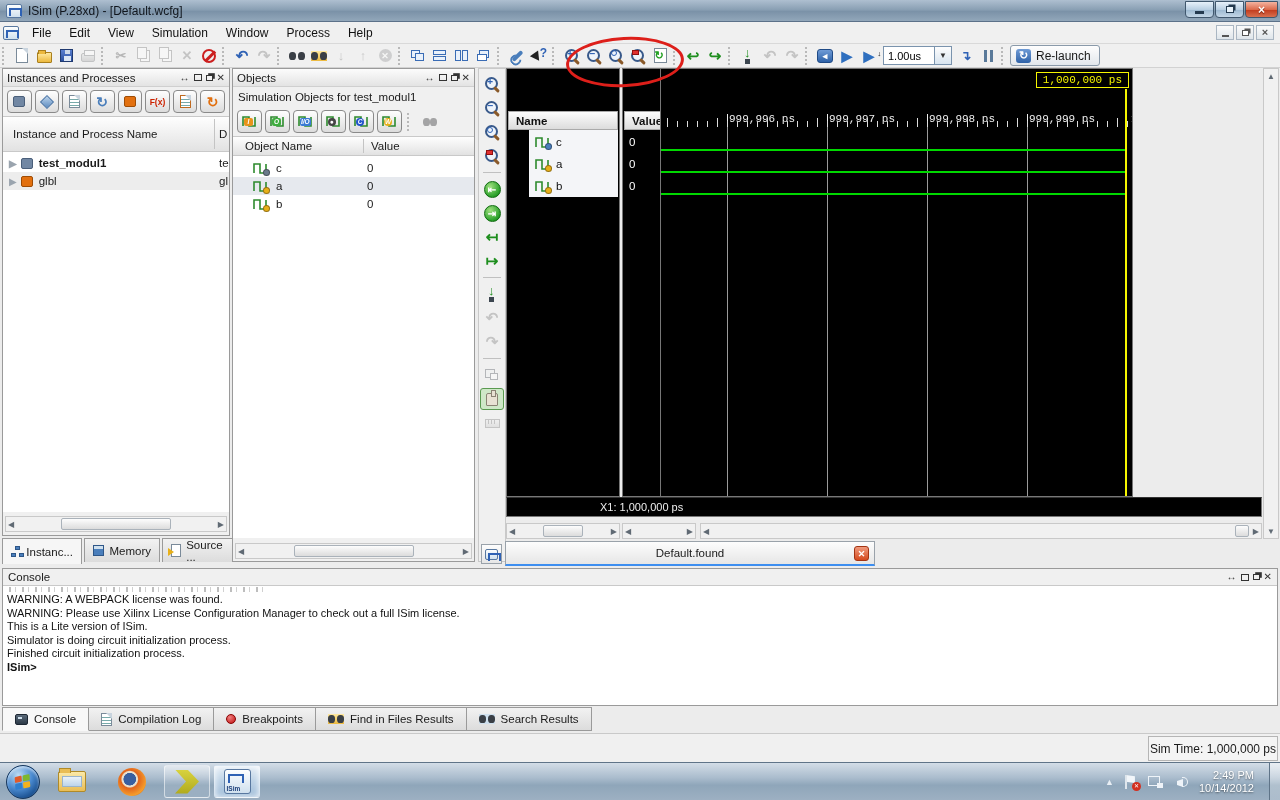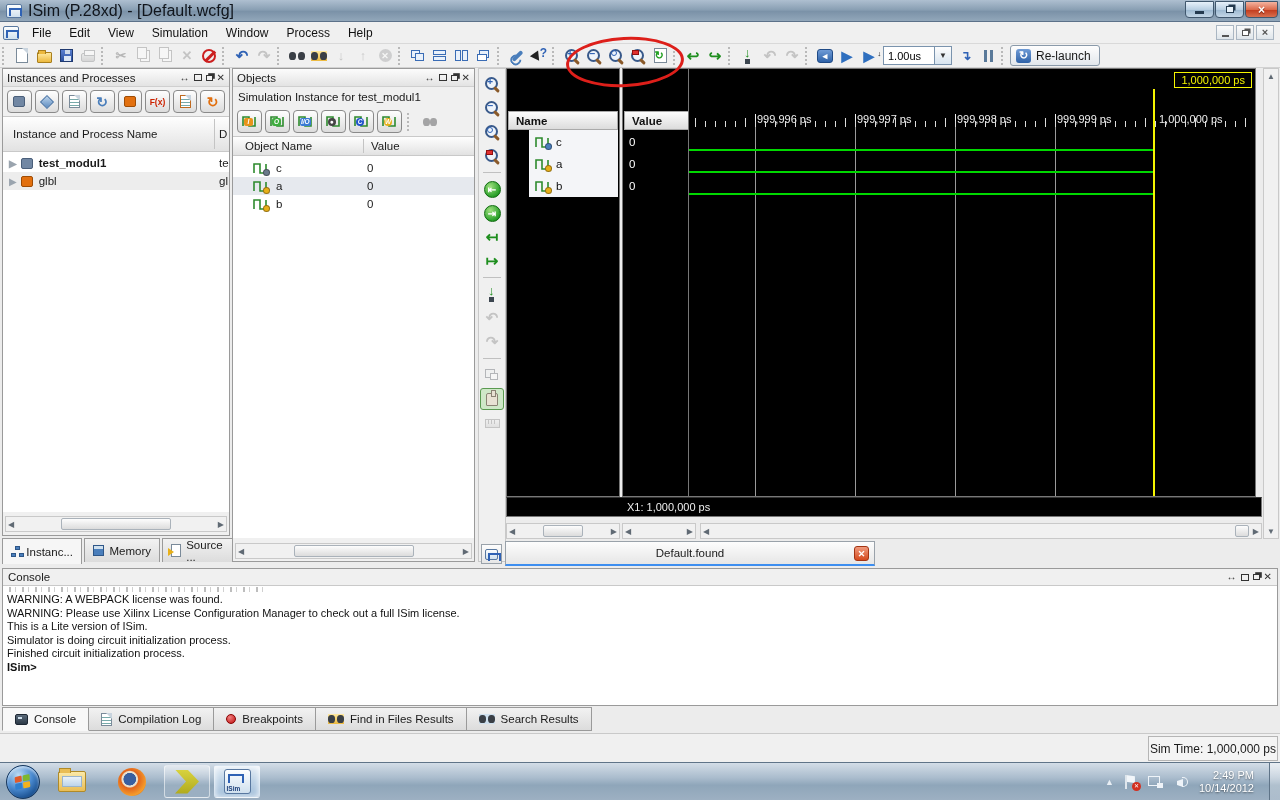--- a/index.html
+++ b/index.html
@@ -4,21 +4,21 @@
 <style>
   * { margin:0; padding:0; box-sizing:border-box; }
   html,body { width:1280px; height:800px; }
   body { font-family:"Liberation Sans", sans-serif; font-size:12px; color:#1a1a1a; background:#ececec; overflow:hidden; }
   #screen { position:relative; width:1280px; height:800px; background:#ececec; }
 
   
   .titlebar { position:absolute; left:0; top:0; width:1280px; height:22px;
     background:linear-gradient(#aebfd0,#8aa0b4 45%,#7b92a8 55%,#92a7ba); border-bottom:1px solid #5c7189;
     display:flex; align-items:center; padding-left:6px; }
-  .titlebar .ttl { margin-left:6px; color:#10151c; font-size:16px; }
+  .titlebar .ttl { margin-left:6px; color:#10151c; font-size:12px; }
   .wbtns { position:absolute; right:2px; top:1px; display:flex; gap:1px; }
   .wbtn { width:29px; height:17px; border:1px solid #40576d; border-radius:0 0 4px 4px;
     background:linear-gradient(#e7f1fa,#b9cfe2 50%,#9cb8d0 52%,#c3d6e6); display:flex; align-items:center; justify-content:center; }
   .wbtn.close { width:33px; background:linear-gradient(#f4b3a0,#dc6b4c 50%,#c13a1c 52%,#d96f4e); }
   .glyph-min { width:9px; height:3px; background:#243a4f; margin-top:6px; }
   .glyph-restore { width:8px; height:7px; border:1px solid #243a4f; background:#e8f2fa; box-shadow:2px -2px 0 -0.5px #243a4f; }
   .glyph-x { color:#fff; font-weight:bold; font-size:12px; line-height:10px; text-shadow:0 1px 1px #7a1f0a; }
 
   
   .wavicn { position:relative; width:16px; height:14px; background:linear-gradient(#fdfefe,#cfe0ee); border:1px solid #5878a0; border-radius:2px; display:inline-block; flex:0 0 auto; }
@@ -525,21 +525,21 @@
       <span>Objects</span>
         <span class="sp"></span>
       <span class="pbtns">
         <span class="pbtn">↔</span>
         <span class="sqg"></span>
         <span class="fltg"></span>
         <span class="pbtn">✕</span>
       </span>
     </div>
     <div style="height:20px; display:flex; align-items:center; padding:0 5px; font-size:11.5px;">
-      <span>Simulation Instance for test_modul1</span>
+      <span>Simulation Objects for test_modul1</span>
     </div>
     <div class="ptool">
       <span class="sbtn">
           <span class="sig">
             <svg width="15" height="13" viewBox="0 0 15 13">
               <path d="M1 11 V2 H7 V11 H13 V2" fill="none" stroke="#2e8b2e" stroke-width="1.6"></path>
             </svg>
             <i class="obadge" style="background:#e8941a">I</i>
           </span>
         </span>
@@ -733,21 +733,21 @@
         <span>0</span>
       </div>
     <div class="vrow" style="top:84px;">
         <span>0</span>
       </div>
     <div class="vrow" style="top:106px;">
         <span>0</span>
       </div>
   </div>
 
-  <div class="blackcol" style="left:688px; width:568px; height:429px; overflow:hidden;">
+  <div class="blackcol" style="left:660px; width:473px; height:429px; overflow:hidden;font-family:Liberation Mono, monospace;">
     <div class="curlabel" style="right:3px; top:3px;">1,000,000 ps</div>
 
     <div class="ruler-label" style="left:68px; top:44px;">999,996 ps</div>
     <div class="ruler-label" style="left:168px; top:44px;">999,997 ps</div>
     <div class="ruler-label" style="left:268px; top:44px;">999,998 ps</div>
     <div class="ruler-label" style="left:368px; top:44px;">999,999 ps</div>
     <div class="ruler-label" style="left:470px; top:44px;">1,000,000 ps</div>
     <div class="majortick" style="left:66px; top:45px;"></div>
     <div class="majortick" style="left:166px; top:45px;"></div>
     <div class="majortick" style="left:266px; top:45px;"></div>
@@ -761,21 +761,21 @@
     <div class="gridline" style="left:366px; top:58px; height:371px;"></div>
 
     <div class="sigline" style="left:0; width:464px; top:80px;"></div>
     <div class="sigline" style="left:0; width:464px; top:102px;"></div>
     <div class="sigline" style="left:0; width:464px; top:124px;"></div>
 
     <div class="cursorline" style="left:464px; top:20px; height:409px;"></div>
   </div>
 
   <div style="position:absolute; left:506px; top:497px; width:756px; height:20px; background:#000; border:1px solid #777; border-top-color:#333; display:flex; align-items:center;">
-    <span style="color:#eee; font-size:11px; margin-left:120px;">X1: 1,000,000 ps</span>
+    <span style="color:#eee; font-size:11px; margin-left:93px;">X1: 1,000,000 ps</span>
   </div>
 
   <div class="hscroll minisb" style="left:506px; width:114px;">
     <span>◀</span>
       <span class="thumbh" style="width:40px"></span>
       <span>▶</span>
   </div>
   <div class="hscroll minisb" style="left:622px; width:74px;">
     <span>◀</span>
       <span>▶</span>

